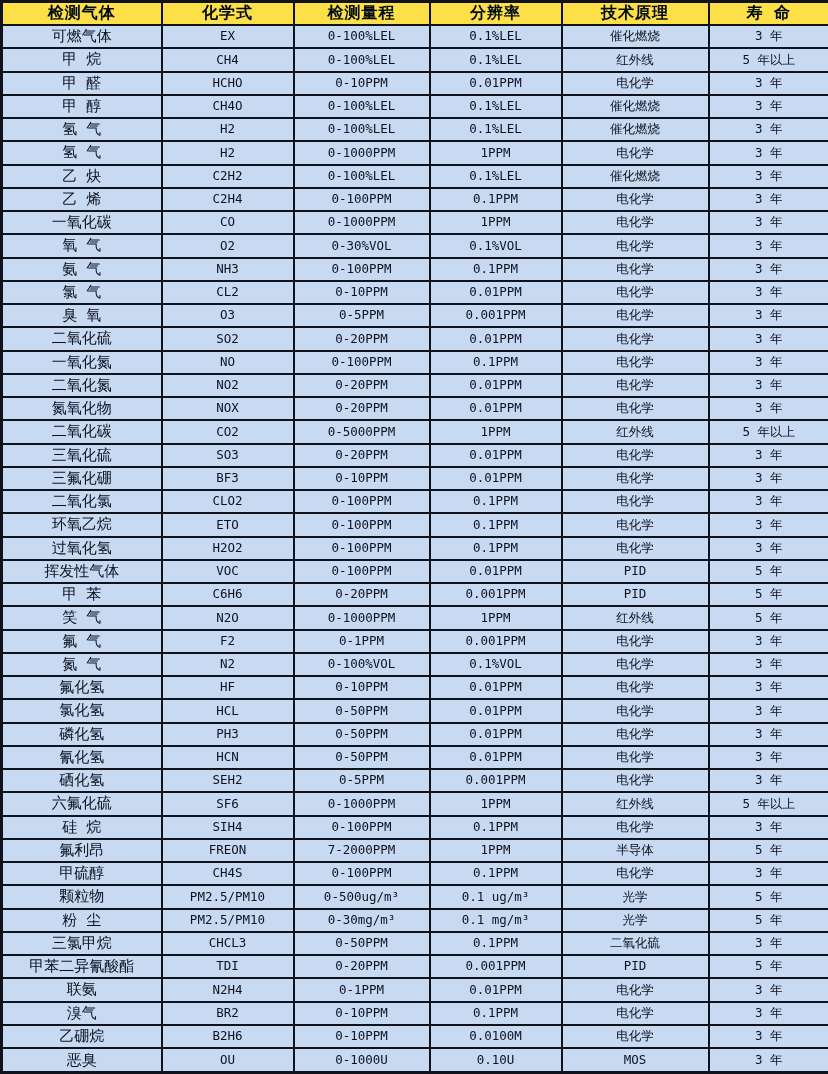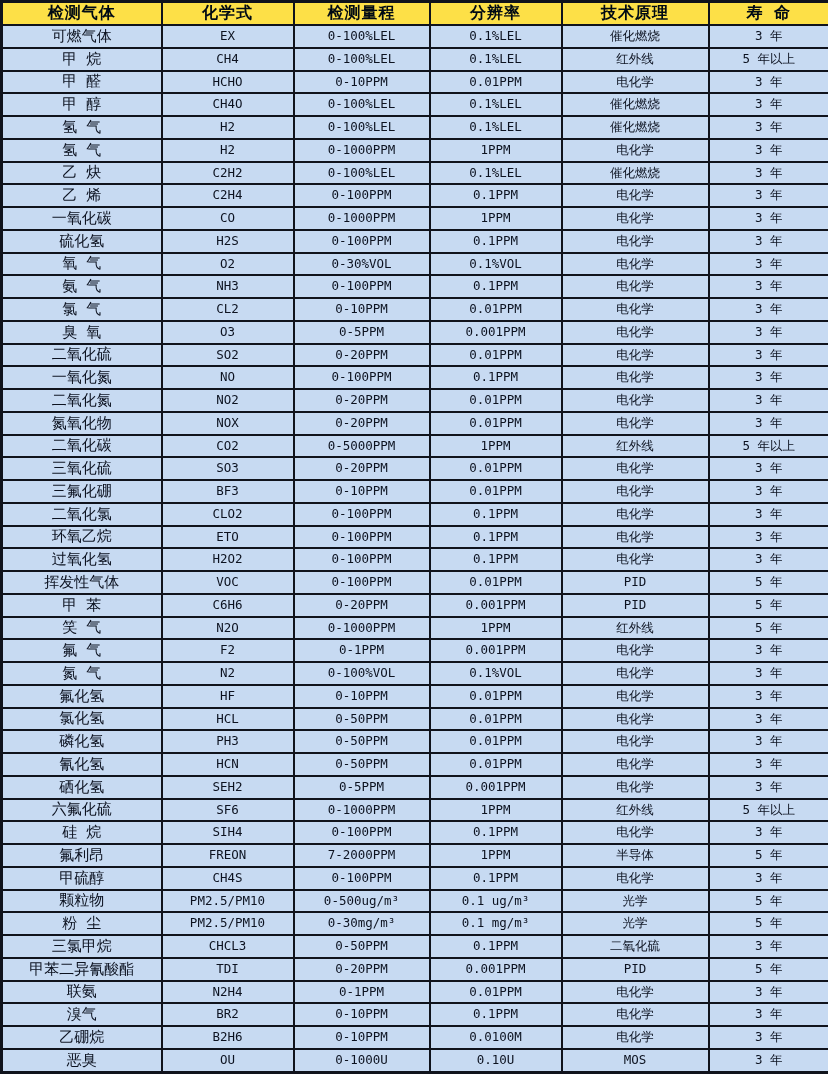--- a/index.html
+++ b/index.html
@@ -131,28 +131,20 @@
       </tr>
       <tr>
         <td class="col-gas">一氧化碳</td>
         <td class="col-formula">CO</td>
         <td class="col-range">0-1000PPM</td>
         <td class="col-resolution">1PPM</td>
         <td class="col-principle">电化学</td>
         <td class="col-lifespan">3 年</td>
       </tr>
       <tr>
-        <td class="col-gas">硫化氢</td>
-        <td class="col-formula">H2S</td>
-        <td class="col-range">0-100PPM</td>
-        <td class="col-resolution">0.1PPM</td>
-        <td class="col-principle">电化学</td>
-        <td class="col-lifespan">3 年</td>
-      </tr>
-      <tr>
         <td class="col-gas">氧  气</td>
         <td class="col-formula">O2</td>
         <td class="col-range">0-30%VOL</td>
         <td class="col-resolution">0.1%VOL</td>
         <td class="col-principle">电化学</td>
         <td class="col-lifespan">3 年</td>
       </tr>
       <tr>
         <td class="col-gas">氨  气</td>
         <td class="col-formula">NH3</td>

